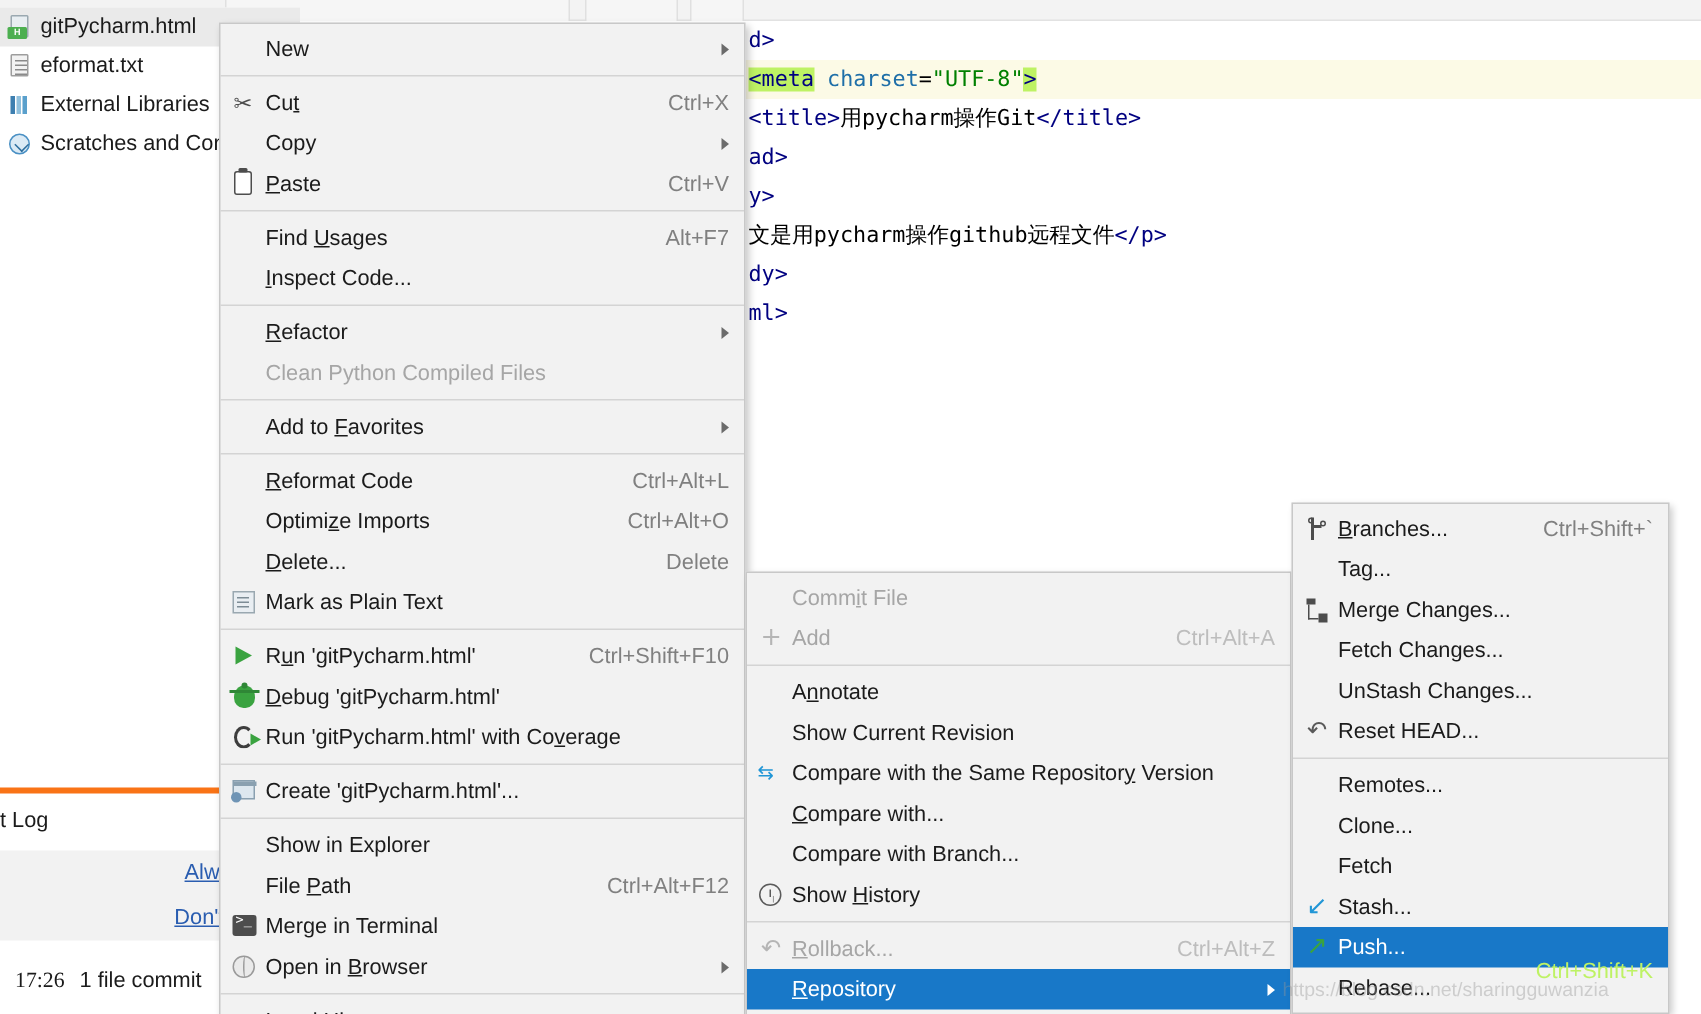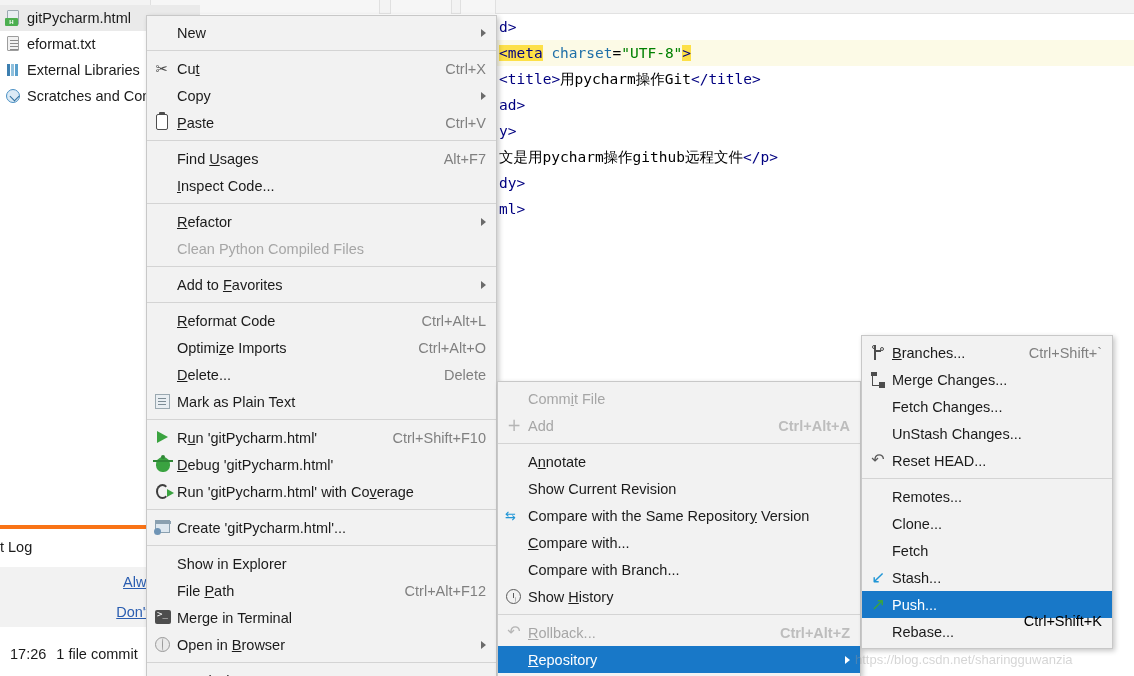--- a/index.html
+++ b/index.html
@@ -93,62 +93,62 @@
   }
   .code-line {
     position: relative; height: 26px; line-height: 26px;
     white-space: pre; padding-left: 2px; color: #000;
   }
   .code-line.hl { background: #fcfae6; }
   .tok-tag   { color: #000080; }
   .tok-attr  { color: #1f6fa8; }
   .tok-str   { color: #008000; }
   .tok-text  { color: #000000; }
-  .brace-match { background: #fde047; }
+  .brace-match { background: #bef264; }
 
   
   .bottom-panel {
     position: absolute; left: 0; top: 525px; width: 200px; height: 151px;
     background: #ffffff; border-top: 4px solid #f97316;
   }
   .bp-title { position: absolute; left: 0; top: 10px; font-size: 14.5px; color: #1b1b1b; }
   .notif {
     position: absolute; left: 0; top: 38px; width: 200px; height: 60px;
     background: #f2f2f2;
   }
   .notif a {
     display: block; text-align: right; padding-right: 2px;
     color: #2a5db0; text-decoration: underline; font-size: 14.5px;
     line-height: 30px; white-space: nowrap;
   }
   .statusline {
     position: absolute; left: 10px; top: 117px; font-size: 14.5px; color: #1b1b1b;
     white-space: nowrap;
   }
-  .statusline .time { margin-right: 10px; }
+  .statusline .time { margin-right: 10px; font-family: Liberation Serif, serif; }
 
   
   .menu {
     position: absolute;
     background: #f2f2f2;
     border: 1px solid #c8c8c8;
     box-shadow: 2px 2px 5px rgba(0,0,0,0.22);
     padding: 3px 0;
     font-size: 14.5px;
     z-index: 50;
   }
   .mi {
     position: relative; display: flex; align-items: center;
     height: 27px; padding: 0 10px 0 0; white-space: nowrap; cursor: default;
     color: #1b1b1b;
   }
   .mi.sel { background: #1878c8; color: #ffffff; }
-  .mi.sel .mi-acc { color: #000000; margin-top: 32px; }
+  .mi.sel .mi-acc { color: #bef264; margin-top: 32px; }
   .mi.dim { color: #a6a6a6; }
-  .mi.dim .mi-acc { color: #bdbdbd; font-weight: bold; }
+  .mi.dim .mi-acc { color: #bdbdbd; }
   .mi-ico { width: 30px; flex: 0 0 30px; position: relative; height: 27px; }
   .mi-lbl { flex: 1 1 auto; }
   .mi-lbl u { text-decoration: underline; }
   .mi-acc { color: #808080; margin-left: 24px; }
   .mi-arrow {
     margin-left: 16px; width: 0; height: 0;
     border-left: 5px solid #6b6b6b; border-top: 4px solid transparent;
     border-bottom: 4px solid transparent;
   }
   .mi.sel .mi-arrow { border-left-color: #ffffff; }
@@ -514,20 +514,24 @@
             <i></i>
             <i></i>
             <i></i>
             <i></i>
           </span>
         </span>
         <span class="mi-lbl"><u>B</u>ranches...</span>
         <span class="mi-acc">Ctrl+Shift+`</span>
       </div>
       <div class="mi">
+        <span class="mi-ico"></span>
+        <span class="mi-lbl">Tag...</span>
+      </div>
+      <div class="mi">
         <span class="mi-ico">
           <span class="g g-merge">
             <i></i>
             <i></i>
             <i></i>
             <i></i>
           </span>
         </span>
         <span class="mi-lbl">Merge Changes...</span>
       </div>

